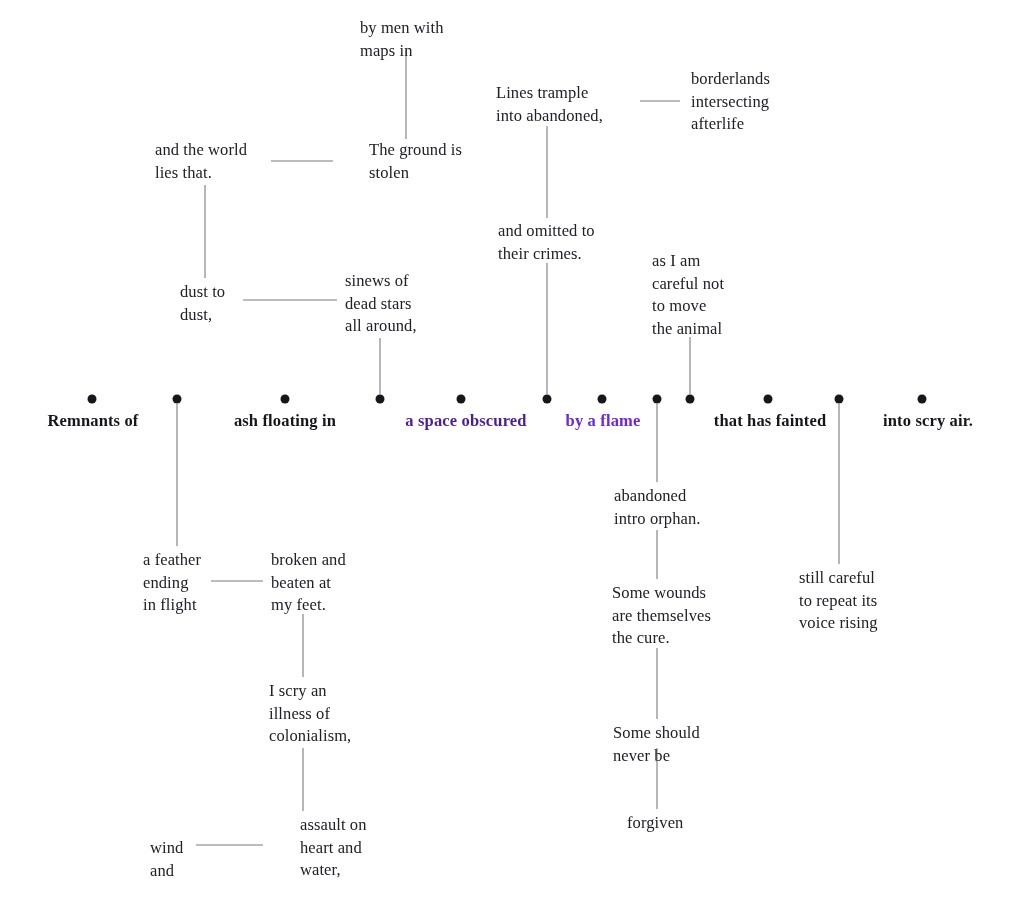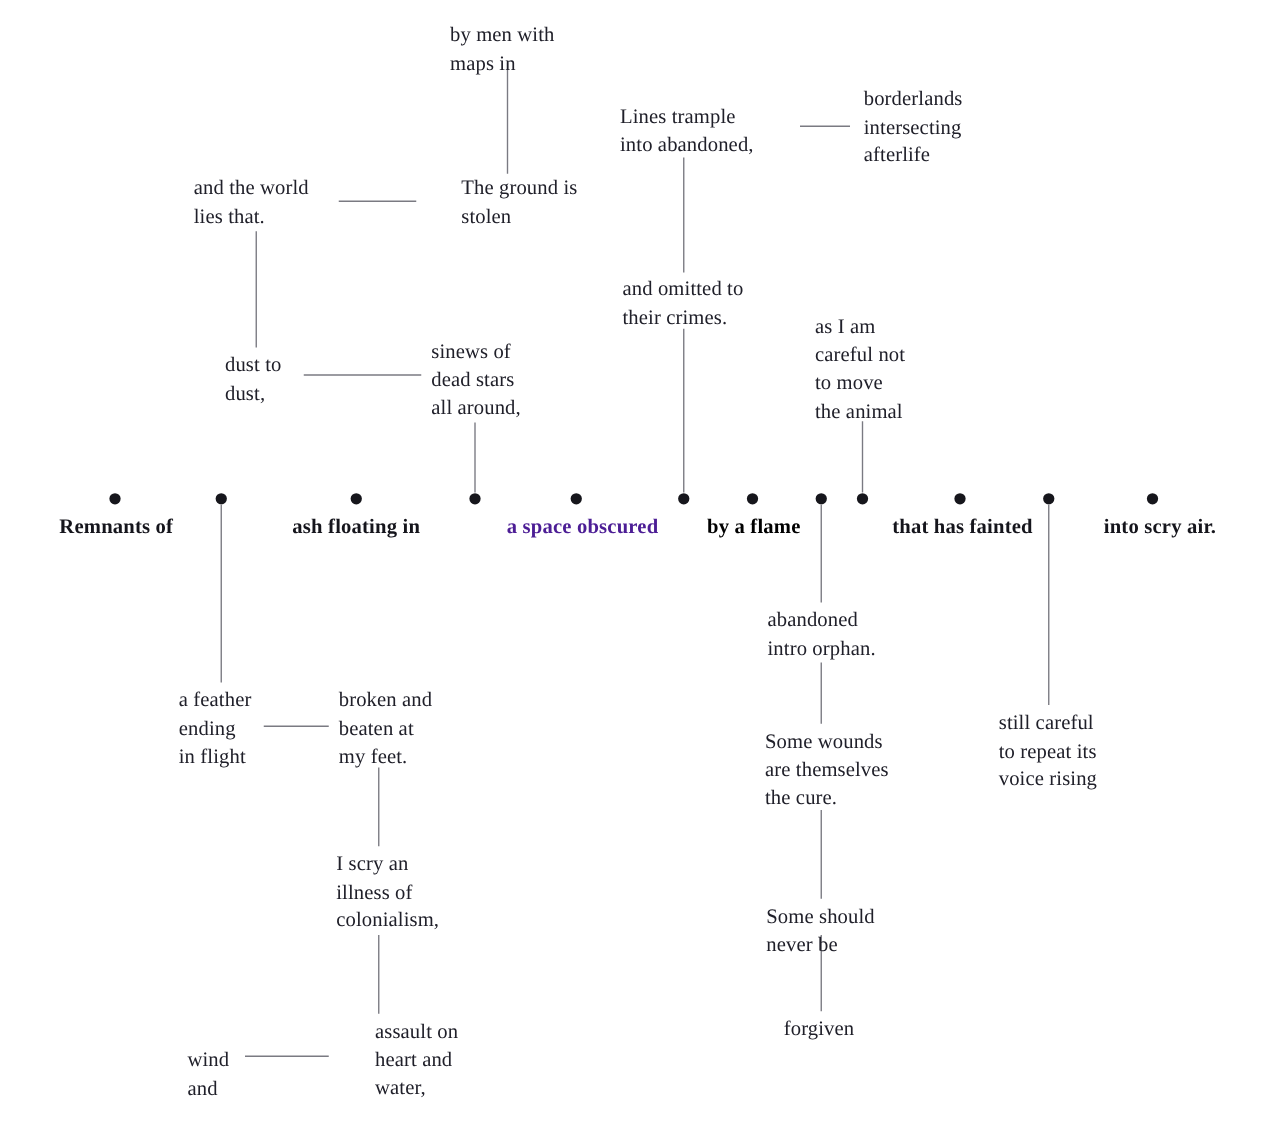--- a/index.html
+++ b/index.html
@@ -141,18 +141,18 @@
       <div class="axis-dot" style="left: 547px; top: 399px; background: rgb(22, 22, 28);"></div>
       <div class="axis-dot" style="left: 602px; top: 399px; background: rgb(22, 22, 28);"></div>
       <div class="axis-dot" style="left: 657px; top: 399px; background: rgb(22, 22, 28);"></div>
       <div class="axis-dot" style="left: 690px; top: 399px; background: rgb(22, 22, 28);"></div>
       <div class="axis-dot" style="left: 768px; top: 399px; background: rgb(22, 22, 28);"></div>
       <div class="axis-dot" style="left: 839px; top: 399px; background: rgb(22, 22, 28);"></div>
       <div class="axis-dot" style="left: 922px; top: 399px; background: rgb(22, 22, 28);"></div>
       <div class="axis-label" style="left: 93px; top: 411px; color: rgb(21, 21, 28);">Remnants of</div>
       <div class="axis-label" style="left: 285px; top: 411px; color: rgb(21, 21, 28);">ash floating in</div>
       <div class="axis-label" style="left: 466px; top: 411px; color: #4c1d95;">a space obscured</div>
-      <div class="axis-label" style="left: 603px; top: 411px; color: #000000;">by a flame</div>
+      <div class="axis-label" style="left: 603px; top: 411px; color: #6d28d9;">by a flame</div>
       <div class="axis-label" style="left: 770px; top: 411px; color: rgb(21, 21, 28);">that has fainted</div>
       <div class="axis-label" style="left: 928px; top: 411px; color: rgb(21, 21, 28);">into scry air.</div>
     </div>
 
 </div>
 
 </body></html>

